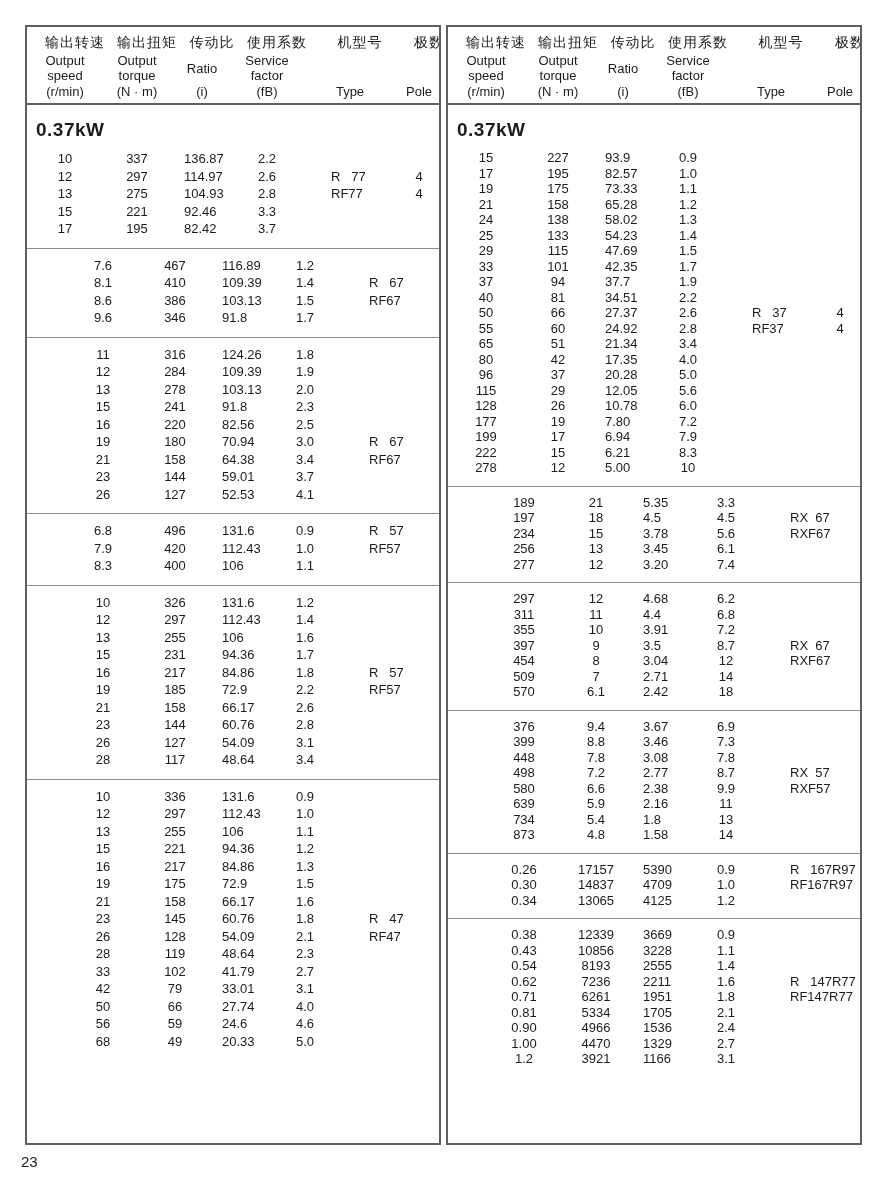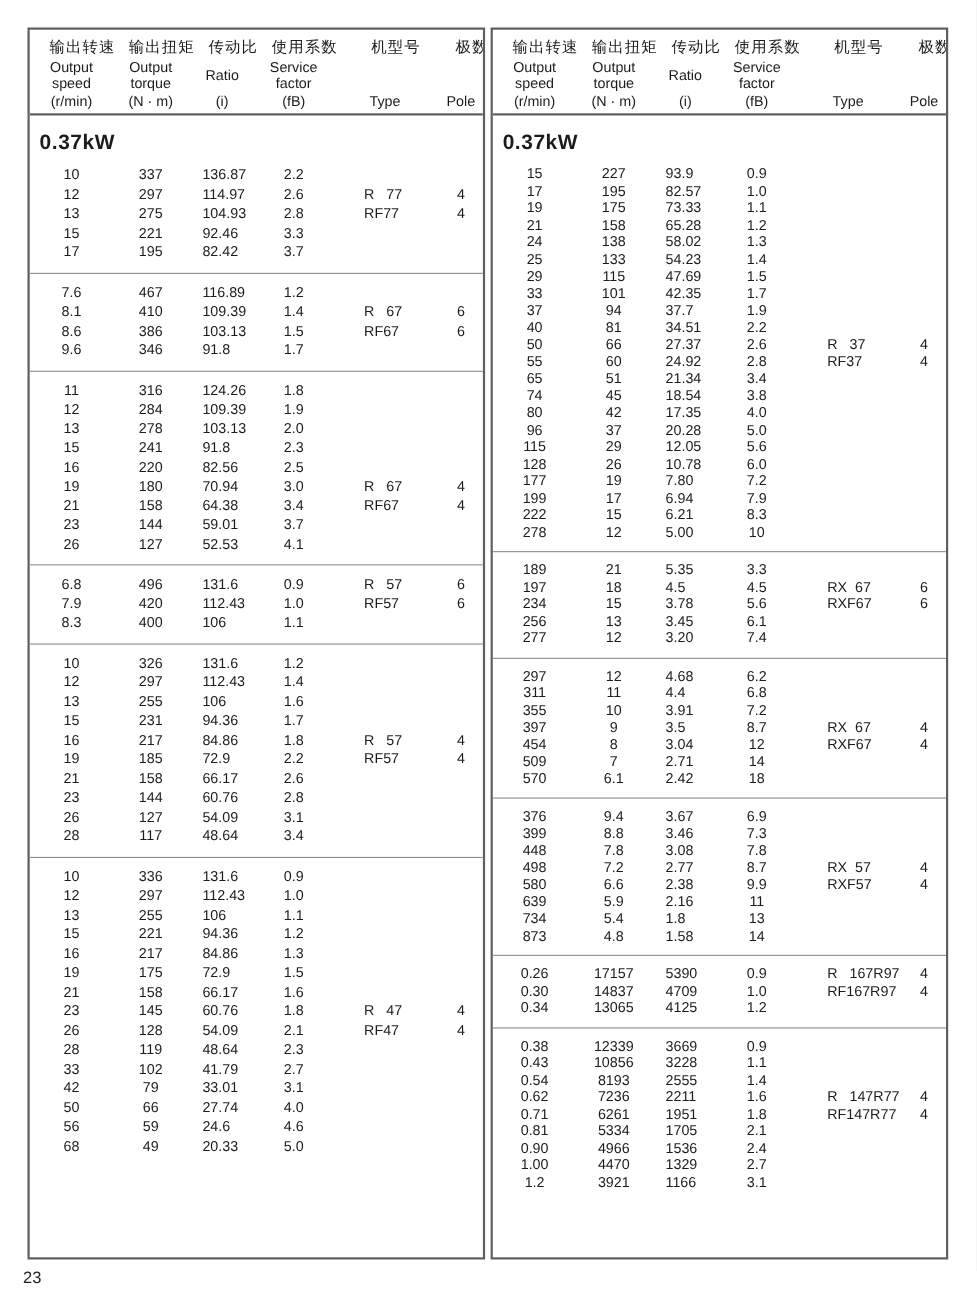--- a/index.html
+++ b/index.html
@@ -16,21 +16,21 @@
   .hdr{
     display:grid;grid-template-columns:76px 68px 62px 68px 98px 40px;
     height:78px;border-bottom:2px solid #5f5f5f;box-sizing:border-box;
     padding-top:7px;padding-bottom:4px;
   }
   .hcell{display:flex;flex-direction:column;justify-content:space-between;align-items:center;text-align:center;}
   .hzh{font-size:14px;letter-spacing:1px;white-space:nowrap;margin-left:20px;}
   .hmid{font-size:13px;line-height:15px;}
   .hunit{font-size:13px;white-space:pre;}
   .seg{padding:8px 0 10px 0;}
-  .seg--line{border-top:1.5px solid #8b8b8b;}
+  .seg--line{border-top:1.5px solid #8b8b8b;padding-left:38px;}
   .title{font-size:19px;font-weight:bold;padding:6px 0 9px 9px;letter-spacing:0.5px;}
   .row{display:grid;grid-template-columns:76px 68px 62px 68px 98px 40px;align-items:center;}
   .panel--left .row{height:17.5px;}
   .panel--right .row{height:15.5px;}
   .c{font-size:13px;white-space:nowrap;}
   .c0,.c1,.c3,.c5{text-align:center;}
   .c2{text-align:left;padding-left:13px;}
   .c4{text-align:left;padding-left:30px;white-space:pre;overflow:visible;}
   .pageno{position:absolute;left:21px;top:1153px;font-size:15px;color:#222;}
 </style>
@@ -609,28 +609,20 @@
           </div>
           <div class="row">
             <div class="c c0">65</div>
             <div class="c c1">51</div>
             <div class="c c2">21.34</div>
             <div class="c c3">3.4</div>
             <div class="c c4"></div>
             <div class="c c5"></div>
           </div>
           <div class="row">
-            <div class="c c0">74</div>
-            <div class="c c1">45</div>
-            <div class="c c2">18.54</div>
-            <div class="c c3">3.8</div>
-            <div class="c c4"></div>
-            <div class="c c5"></div>
-          </div>
-          <div class="row">
             <div class="c c0">80</div>
             <div class="c c1">42</div>
             <div class="c c2">17.35</div>
             <div class="c c3">4.0</div>
             <div class="c c4"></div>
             <div class="c c5"></div>
           </div>
           <div class="row">
             <div class="c c0">96</div>
             <div class="c c1">37</div>

